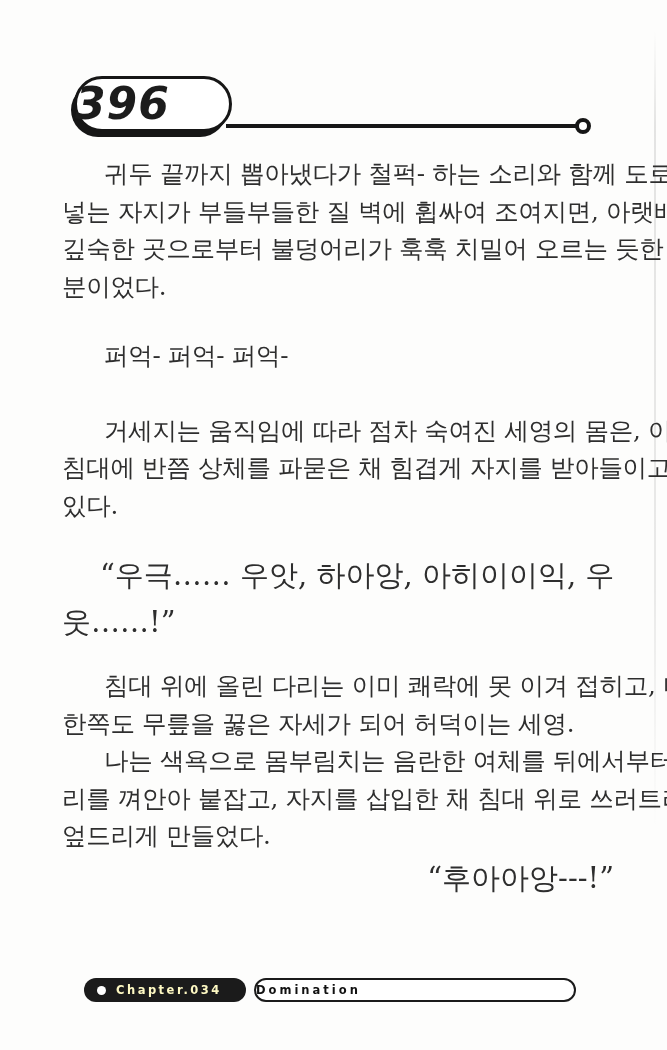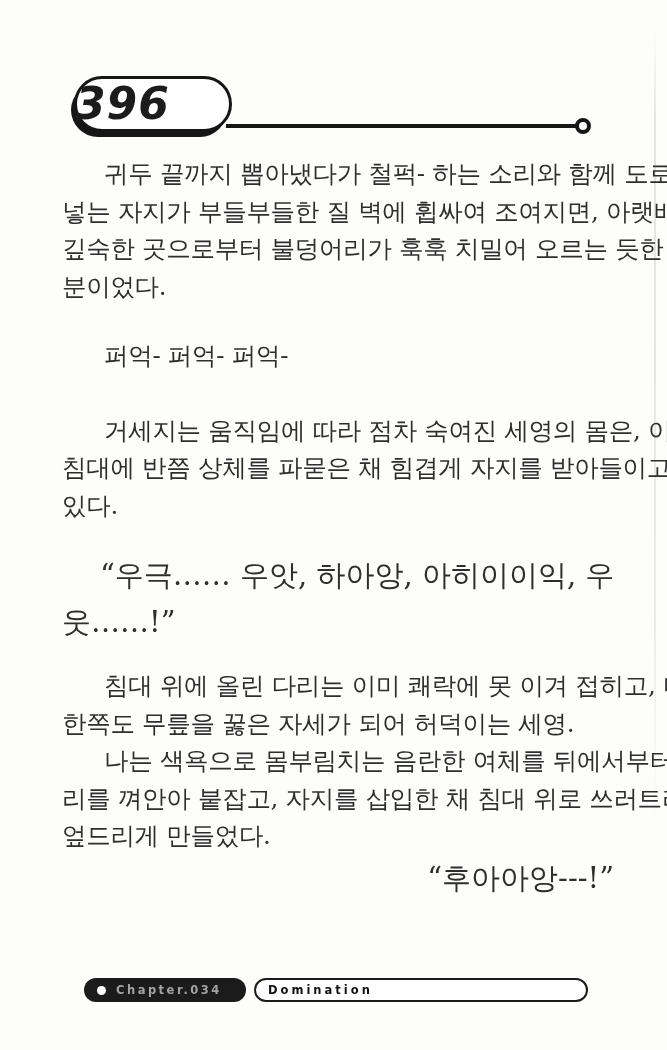--- a/index.html
+++ b/index.html
@@ -68,39 +68,38 @@
   
   .footer{
     position:absolute;left:84px;top:978px;
     display:flex;align-items:center;
     font-family:"DejaVu Sans","Liberation Sans",sans-serif;
   }
   .chapter-pill{
     display:flex;align-items:center;
     width:162px;height:24px;
     background:#1b1b1b;border-radius:13px;
-    color:#a3a3a3;
+    color:#fef9c3;
   }
   .chapter-dot{
     width:9px;height:9px;border-radius:50%;
     background:#fff;margin-left:13px;margin-right:10px;
     flex:0 0 auto;
   }
   .chapter-label{
     font-size:11.5px;font-weight:bold;letter-spacing:2.5px;
     transform:translateY(-0.5px);
   }
   .title-pill{
     display:flex;align-items:center;
     width:318px;height:20px;
     margin-left:8px;
     background:#fff;
     border:2px solid #1b1b1b;border-radius:12px;
     color:#111;
-    padding-left:12px;
   }
   .title-label{
     font-size:11.5px;font-weight:bold;letter-spacing:3px;
   }
 </style>
 </head>
 <body>
 
 <div class="page">
 

